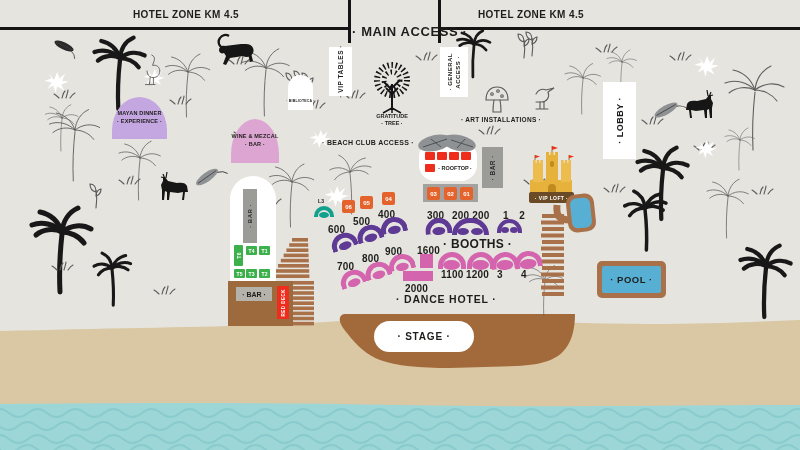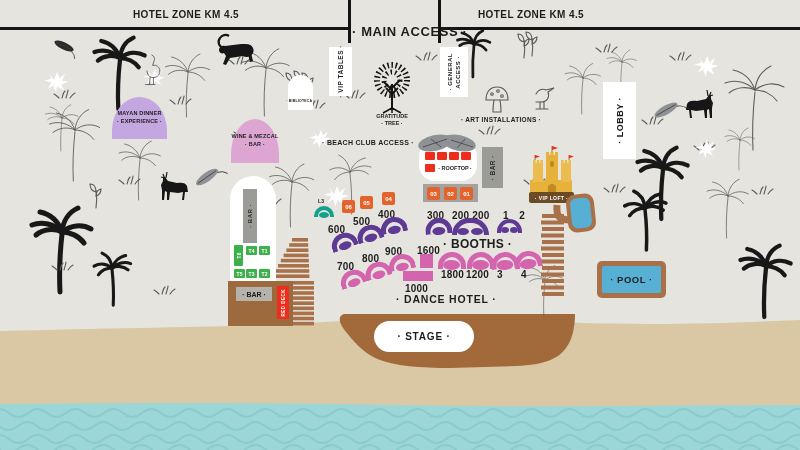--- a/index.html
+++ b/index.html
@@ -449,26 +449,26 @@
       <span class="seat"></span>
     </div>
   <div class="t-num" style="left:385px;top:246px">900</div>
   <div class="booth b-sgl pinkc" style="left:388px;top:254px;transform:rotate(-10deg)">
       <span class="ring"></span>
       <span class="seat"></span>
     </div>
   <div class="t-num" style="left:417px;top:245px">1600</div>
   <div style="position:absolute;left:420px;top:254px;width:13px;height:14px;background:var(--pink)"></div>
   <div style="position:absolute;left:403px;top:271px;width:30px;height:10px;background:var(--pink)"></div>
-  <div class="t-num" style="left:405px;top:283px">1000</div>
+  <div class="t-num" style="left:405px;top:283px">2000</div>
   <div class="booth b-wide pinkc" style="left:438px;top:252px">
       <span class="ring"></span>
       <span class="seat"></span>
     </div>
-  <div class="t-num" style="left:441px;top:269px">1800</div>
+  <div class="t-num" style="left:441px;top:269px">1100</div>
   <div class="booth b-wide pinkc" style="left:467px;top:252px">
       <span class="ring"></span>
       <span class="seat"></span>
     </div>
   <div class="t-num" style="left:466px;top:269px">1200</div>
   <div class="booth b-wide pinkc" style="left:491px;top:252px;transform:rotate(-4deg)">
       <span class="ring"></span>
       <span class="seat"></span>
     </div>
   <div class="t-num" style="left:497px;top:269px">3</div>

